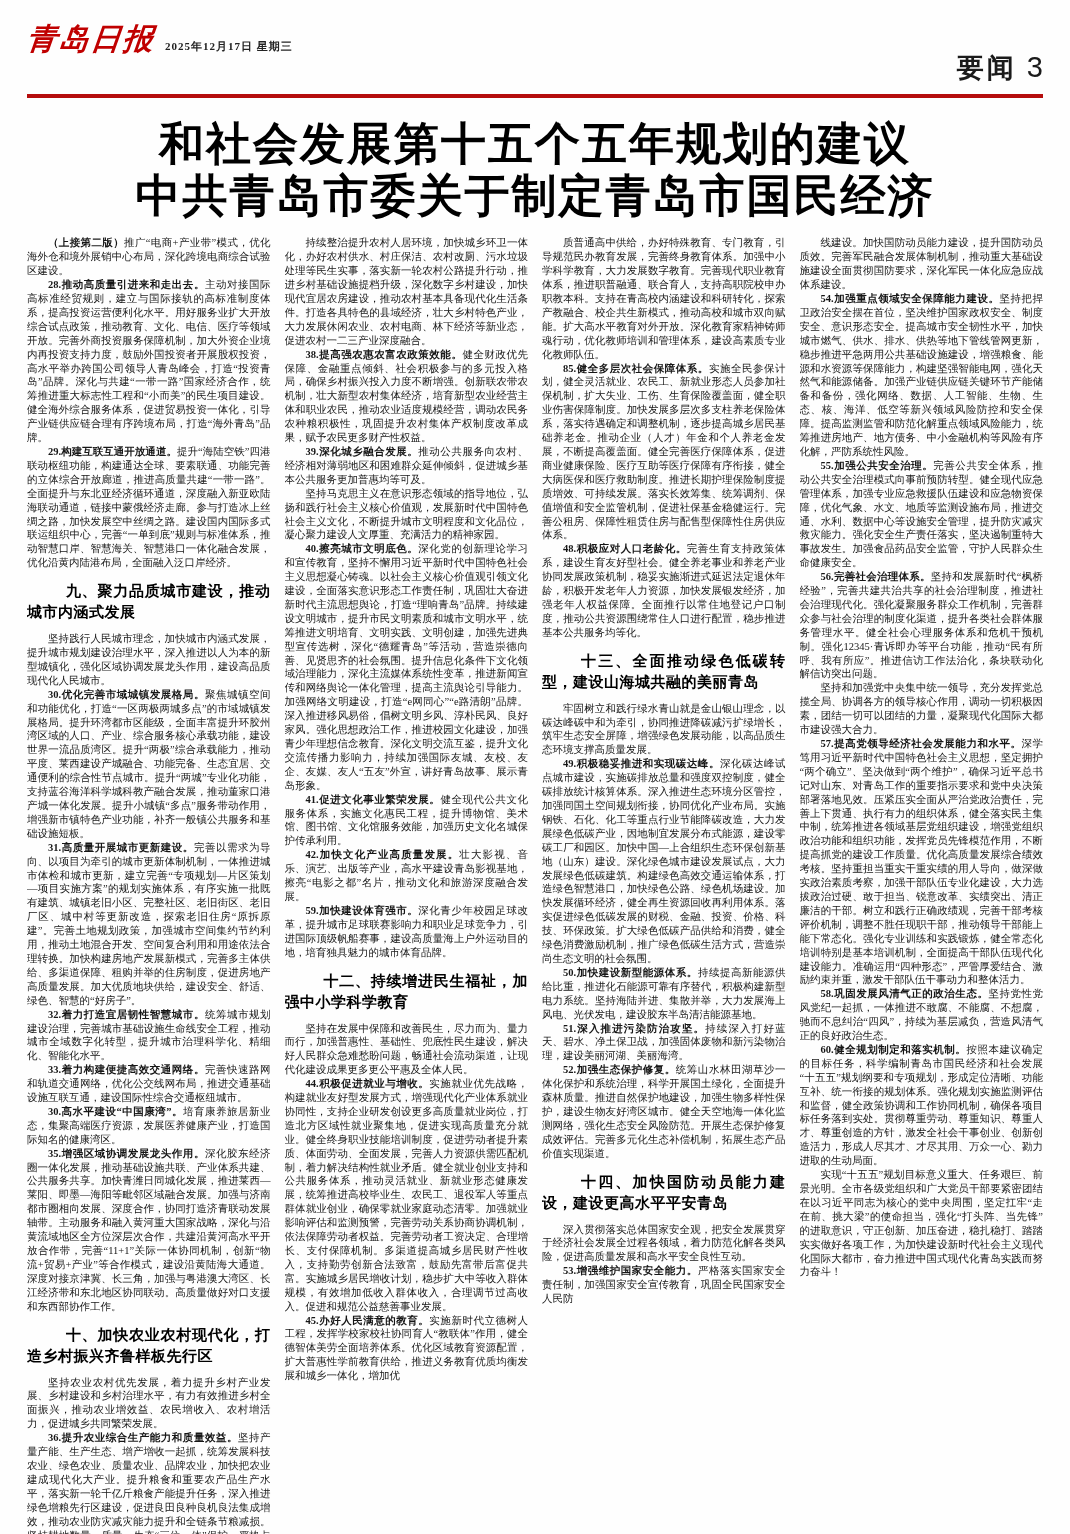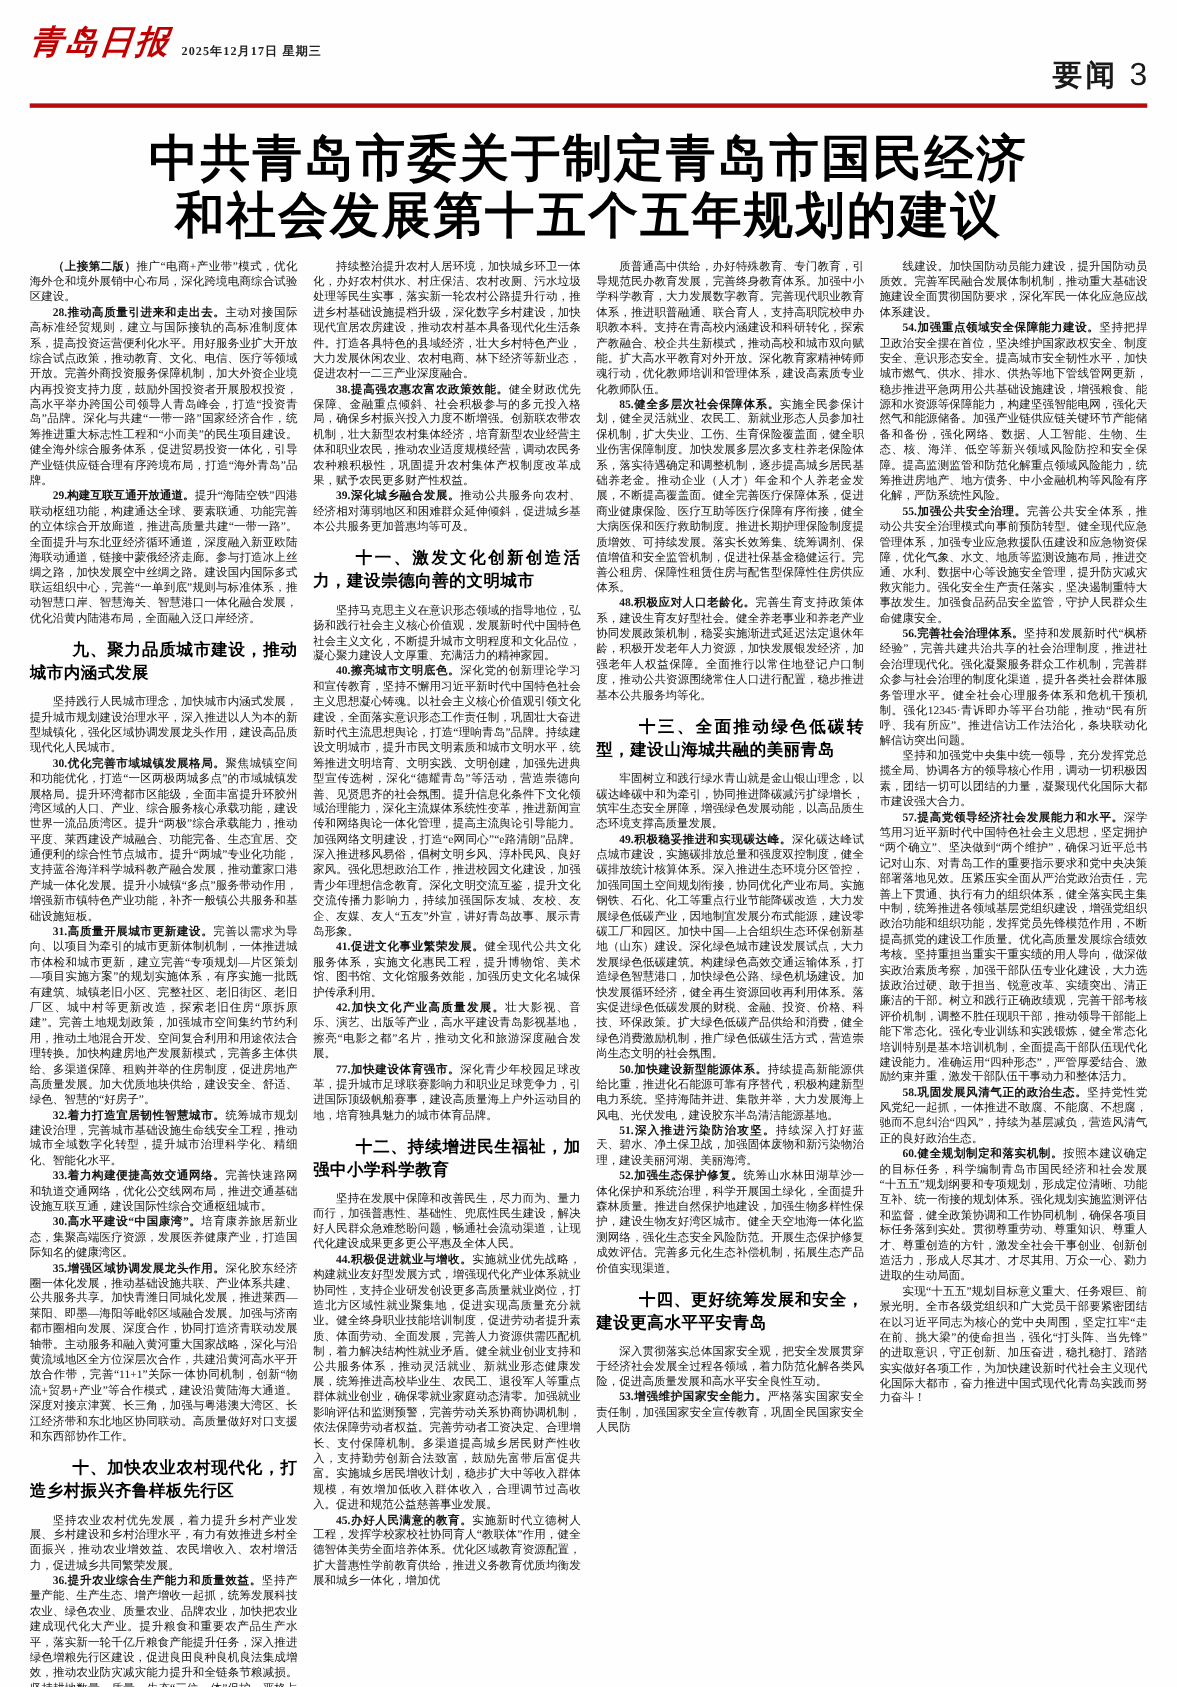--- a/index.html
+++ b/index.html
@@ -36,22 +36,22 @@
 
     <div class="masthead">
       <span class="logo">青岛日报</span><span class="dateline">2025年12月17日  星期三</span>
       <div class="pagehead">
         <span class="sec">要闻</span><span class="num">3</span>
       </div>
     </div>
     <div class="redrule"></div>
 
     <div class="headline">
+      <div>和社会发展第十五个五年规划的建议</div>
       <div>中共青岛市委关于制定青岛市国民经济</div>
-      <div>和社会发展第十五个五年规划的建议</div>
     </div>
 
     <div class="columns">
       <div class="col">
           <p class="para"><b>（上接第二版）</b>推广“电商+产业带”模式，优化海外仓和境外展销中心布局，深化跨境电商综合试验区建设。</p>
           <p class="para"><b>28.推动高质量引进来和走出去。</b>主动对接国际高标准经贸规则，建立与国际接轨的高标准制度体系，提高投资运营便利化水平。用好服务业扩大开放综合试点政策，推动教育、文化、电信、医疗等领域开放。完善外商投资服务保障机制，加大外资企业境内再投资支持力度，鼓励外国投资者开展股权投资，高水平举办跨国公司领导人青岛峰会，打造“投资青岛”品牌。深化与共建“一带一路”国家经济合作，统筹推进重大标志性工程和“小而美”的民生项目建设。健全海外综合服务体系，促进贸易投资一体化，引导产业链供应链合理有序跨境布局，打造“海外青岛”品牌。</p>
           <p class="para"><b>29.构建互联互通开放通道。</b>提升“海陆空铁”四港联动枢纽功能，构建通达全球、要素联通、功能完善的立体综合开放廊道，推进高质量共建“一带一路”。全面提升与东北亚经济循环通道，深度融入新亚欧陆海联动通道，链接中蒙俄经济走廊。参与打造冰上丝绸之路，加快发展空中丝绸之路。建设国内国际多式联运组织中心，完善“一单到底”规则与标准体系，推动智慧口岸、智慧海关、智慧港口一体化融合发展，优化沿黄内陆港布局，全面融入泛口岸经济。</p>
           <div class="sec-h">九、聚力品质城市建设，推动城市内涵式发展</div>
           <p class="para">坚持践行人民城市理念，加快城市内涵式发展，提升城市规划建设治理水平，深入推进以人为本的新型城镇化，强化区域协调发展龙头作用，建设高品质现代化人民城市。</p>
           <p class="para"><b>30.优化完善市域城镇发展格局。</b>聚焦城镇空间和功能优化，打造“一区两极两城多点”的市域城镇发展格局。提升环湾都市区能级，全面丰富提升环胶州湾区域的人口、产业、综合服务核心承载功能，建设世界一流品质湾区。提升“两极”综合承载能力，推动平度、莱西建设产城融合、功能完备、生态宜居、交通便利的综合性节点城市。提升“两城”专业化功能，支持蓝谷海洋科学城科教产融合发展，推动董家口港产城一体化发展。提升小城镇“多点”服务带动作用，增强新市镇特色产业功能，补齐一般镇公共服务和基础设施短板。</p>
@@ -61,42 +61,41 @@
           <p class="para"><b>30.高水平建设“中国康湾”。</b>培育康养旅居新业态，集聚高端医疗资源，发展医养健康产业，打造国际知名的健康湾区。</p>
           <p class="para"><b>35.增强区域协调发展龙头作用。</b>深化胶东经济圈一体化发展，推动基础设施共联、产业体系共建、公共服务共享。加快青潍日同城化发展，推进莱西—莱阳、即墨—海阳等毗邻区域融合发展。加强与济南都市圈相向发展、深度合作，协同打造济青联动发展轴带。主动服务和融入黄河重大国家战略，深化与沿黄流域地区全方位深层次合作，共建沿黄河高水平开放合作带，完善“11+1”关际一体协同机制，创新“物流+贸易+产业”等合作模式，建设沿黄陆海大通道。深度对接京津冀、长三角，加强与粤港澳大湾区、长江经济带和东北地区协同联动。高质量做好对口支援和东西部协作工作。</p>
           <div class="sec-h">十、加快农业农村现代化，打造乡村振兴齐鲁样板先行区</div>
           <p class="para">坚持农业农村优先发展，着力提升乡村产业发展、乡村建设和乡村治理水平，有力有效推进乡村全面振兴，推动农业增效益、农民增收入、农村增活力，促进城乡共同繁荣发展。</p>
           <p class="para"><b>36.提升农业综合生产能力和质量效益。</b>坚持产量产能、生产生态、增产增收一起抓，统筹发展科技农业、绿色农业、质量农业、品牌农业，加快把农业建成现代化大产业。提升粮食和重要农产品生产水平，落实新一轮千亿斤粮食产能提升任务，深入推进绿色增粮先行区建设，促进良田良种良机良法集成增效，推动农业防灾减灾能力提升和全链条节粮减损。坚持耕地数量、质量、生态“三位一体”保护，严格占补平衡管理，完善高标准农田建设、验收、管护机制，逐步把具备条件的永久基本农田建设成高标准农田。加快发展农业新质生产力，培育农业科技型领军企业，建好“国际种都”，实施农机装备补短板行动，提升农业科技现代化水平。坚持粮经饲统筹、农林牧渔并举，发展现代设施农业，构建多元化食物供给体系。</p>
         </div>
       <div class="col">
           <p class="para">持续整治提升农村人居环境，加快城乡环卫一体化，办好农村供水、村庄保洁、农村改厕、污水垃圾处理等民生实事，落实新一轮农村公路提升行动，推进乡村基础设施提档升级，深化数字乡村建设，加快现代宜居农房建设，推动农村基本具备现代化生活条件。打造各具特色的县域经济，壮大乡村特色产业，大力发展休闲农业、农村电商、林下经济等新业态，促进农村一二三产业深度融合。</p>
           <p class="para"><b>38.提高强农惠农富农政策效能。</b>健全财政优先保障、金融重点倾斜、社会积极参与的多元投入格局，确保乡村振兴投入力度不断增强。创新联农带农机制，壮大新型农村集体经济，培育新型农业经营主体和职业农民，推动农业适度规模经营，调动农民务农种粮积极性，巩固提升农村集体产权制度改革成果，赋予农民更多财产性权益。</p>
           <p class="para"><b>39.深化城乡融合发展。</b>推动公共服务向农村、经济相对薄弱地区和困难群众延伸倾斜，促进城乡基本公共服务更加普惠均等可及。</p>
-          <div class="sec-h">十一、激发文化创新创造活力，建设崇德向善的文明城市</div>
           <p class="para">坚持马克思主义在意识形态领域的指导地位，弘扬和践行社会主义核心价值观，发展新时代中国特色社会主义文化，不断提升城市文明程度和文化品位，凝心聚力建设人文厚重、充满活力的精神家园。</p>
           <p class="para"><b>40.擦亮城市文明底色。</b>深化党的创新理论学习和宣传教育，坚持不懈用习近平新时代中国特色社会主义思想凝心铸魂。以社会主义核心价值观引领文化建设，全面落实意识形态工作责任制，巩固壮大奋进新时代主流思想舆论，打造“理响青岛”品牌。持续建设文明城市，提升市民文明素质和城市文明水平，统筹推进文明培育、文明实践、文明创建，加强先进典型宣传选树，深化“德耀青岛”等活动，营造崇德向善、见贤思齐的社会氛围。提升信息化条件下文化领域治理能力，深化主流媒体系统性变革，推进新闻宣传和网络舆论一体化管理，提高主流舆论引导能力。加强网络文明建设，打造“e网同心”“e路清朗”品牌。深入推进移风易俗，倡树文明乡风、淳朴民风、良好家风。强化思想政治工作，推进校园文化建设，加强青少年理想信念教育。深化文明交流互鉴，提升文化交流传播力影响力，持续加强国际友城、友校、友企、友媒、友人“五友”外宣，讲好青岛故事、展示青岛形象。</p>
           <p class="para"><b>41.促进文化事业繁荣发展。</b>健全现代公共文化服务体系，实施文化惠民工程，提升博物馆、美术馆、图书馆、文化馆服务效能，加强历史文化名城保护传承利用。</p>
           <p class="para"><b>42.加快文化产业高质量发展。</b>壮大影视、音乐、演艺、出版等产业，高水平建设青岛影视基地，擦亮“电影之都”名片，推动文化和旅游深度融合发展。</p>
-          <p class="para"><b>77.加快建设体育强市。</b>深化青少年校园足球改革，提升城市足球联赛影响力和职业足球竞争力，引进国际顶级帆船赛事，建设高质量海上户外运动目的地，培育独具魅力的城市体育品牌。</p>
+          <p class="para"><b>59.加快建设体育强市。</b>深化青少年校园足球改革，提升城市足球联赛影响力和职业足球竞争力，引进国际顶级帆船赛事，建设高质量海上户外运动目的地，培育独具魅力的城市体育品牌。</p>
           <div class="sec-h">十二、持续增进民生福祉，加强中小学科学教育</div>
           <p class="para">坚持在发展中保障和改善民生，尽力而为、量力而行，加强普惠性、基础性、兜底性民生建设，解决好人民群众急难愁盼问题，畅通社会流动渠道，让现代化建设成果更多更公平惠及全体人民。</p>
           <p class="para"><b>44.积极促进就业与增收。</b>实施就业优先战略，构建就业友好型发展方式，增强现代化产业体系就业协同性，支持企业研发创设更多高质量就业岗位，打造北方区域性就业聚集地，促进实现高质量充分就业。健全终身职业技能培训制度，促进劳动者提升素质、体面劳动、全面发展，完善人力资源供需匹配机制，着力解决结构性就业矛盾。健全就业创业支持和公共服务体系，推动灵活就业、新就业形态健康发展，统筹推进高校毕业生、农民工、退役军人等重点群体就业创业，确保零就业家庭动态清零。加强就业影响评估和监测预警，完善劳动关系协商协调机制，依法保障劳动者权益。完善劳动者工资决定、合理增长、支付保障机制。多渠道提高城乡居民财产性收入，支持勤劳创新合法致富，鼓励先富带后富促共富。实施城乡居民增收计划，稳步扩大中等收入群体规模，有效增加低收入群体收入，合理调节过高收入。促进和规范公益慈善事业发展。</p>
           <p class="para"><b>45.办好人民满意的教育。</b>实施新时代立德树人工程，发挥学校家校社协同育人“教联体”作用，健全德智体美劳全面培养体系。优化区域教育资源配置，扩大普惠性学前教育供给，推进义务教育优质均衡发展和城乡一体化，增加优</p>
         </div>
       <div class="col">
           <p class="para">质普通高中供给，办好特殊教育、专门教育，引导规范民办教育发展，完善终身教育体系。加强中小学科学教育，大力发展数字教育。完善现代职业教育体系，推进职普融通、联合育人，支持高职院校申办职教本科。支持在青高校内涵建设和科研转化，探索产教融合、校企共生新模式，推动高校和城市双向赋能。扩大高水平教育对外开放。深化教育家精神铸师魂行动，优化教师培训和管理体系，建设高素质专业化教师队伍。</p>
           <p class="para"><b>85.健全多层次社会保障体系。</b>实施全民参保计划，健全灵活就业、农民工、新就业形态人员参加社保机制，扩大失业、工伤、生育保险覆盖面，健全职业伤害保障制度。加快发展多层次多支柱养老保险体系，落实待遇确定和调整机制，逐步提高城乡居民基础养老金。推动企业（人才）年金和个人养老金发展，不断提高覆盖面。健全完善医疗保障体系，促进商业健康保险、医疗互助等医疗保障有序衔接，健全大病医保和医疗救助制度。推进长期护理保险制度提质增效、可持续发展。落实长效筹集、统筹调剂、保值增值和安全监管机制，促进社保基金稳健运行。完善公租房、保障性租赁住房与配售型保障性住房供应体系。</p>
           <p class="para"><b>48.积极应对人口老龄化。</b>完善生育支持政策体系，建设生育友好型社会。健全养老事业和养老产业协同发展政策机制，稳妥实施渐进式延迟法定退休年龄，积极开发老年人力资源，加快发展银发经济，加强老年人权益保障。全面推行以常住地登记户口制度，推动公共资源围绕常住人口进行配置，稳步推进基本公共服务均等化。</p>
           <div class="sec-h">十三、全面推动绿色低碳转型，建设山海城共融的美丽青岛</div>
           <p class="para">牢固树立和践行绿水青山就是金山银山理念，以碳达峰碳中和为牵引，协同推进降碳减污扩绿增长，筑牢生态安全屏障，增强绿色发展动能，以高品质生态环境支撑高质量发展。</p>
           <p class="para"><b>49.积极稳妥推进和实现碳达峰。</b>深化碳达峰试点城市建设，实施碳排放总量和强度双控制度，健全碳排放统计核算体系。深入推进生态环境分区管控，加强同国土空间规划衔接，协同优化产业布局。实施钢铁、石化、化工等重点行业节能降碳改造，大力发展绿色低碳产业，因地制宜发展分布式能源，建设零碳工厂和园区。加快中国—上合组织生态环保创新基地（山东）建设。深化绿色城市建设发展试点，大力发展绿色低碳建筑。构建绿色高效交通运输体系，打造绿色智慧港口，加快绿色公路、绿色机场建设。加快发展循环经济，健全再生资源回收再利用体系。落实促进绿色低碳发展的财税、金融、投资、价格、科技、环保政策。扩大绿色低碳产品供给和消费，健全绿色消费激励机制，推广绿色低碳生活方式，营造崇尚生态文明的社会氛围。</p>
           <p class="para"><b>50.加快建设新型能源体系。</b>持续提高新能源供给比重，推进化石能源可靠有序替代，积极构建新型电力系统。坚持海陆并进、集散并举，大力发展海上风电、光伏发电，建设胶东半岛清洁能源基地。</p>
           <p class="para"><b>51.深入推进污染防治攻坚。</b>持续深入打好蓝天、碧水、净土保卫战，加强固体废物和新污染物治理，建设美丽河湖、美丽海湾。</p>
           <p class="para"><b>52.加强生态保护修复。</b>统筹山水林田湖草沙一体化保护和系统治理，科学开展国土绿化，全面提升森林质量。推进自然保护地建设，加强生物多样性保护，建设生物友好湾区城市。健全天空地海一体化监测网络，强化生态安全风险防范。开展生态保护修复成效评估。完善多元化生态补偿机制，拓展生态产品价值实现渠道。</p>
-          <div class="sec-h">十四、更好统筹发展和安全，建设更高水平平安青岛</div>
+          <div class="sec-h">十四、加快国防动员能力建设，建设更高水平平安青岛</div>
           <p class="para">深入贯彻落实总体国家安全观，把安全发展贯穿于经济社会发展全过程各领域，着力防范化解各类风险，促进高质量发展和高水平安全良性互动。</p>
           <p class="para"><b>53.增强维护国家安全能力。</b>严格落实国家安全责任制，加强国家安全宣传教育，巩固全民国家安全人民防</p>
         </div>
       <div class="col">
           <p class="para">线建设。加快国防动员能力建设，提升国防动员质效。完善军民融合发展体制机制，推动重大基础设施建设全面贯彻国防要求，深化军民一体化应急应战体系建设。</p>
           <p class="para"><b>54.加强重点领域安全保障能力建设。</b>坚持把捍卫政治安全摆在首位，坚决维护国家政权安全、制度安全、意识形态安全。提高城市安全韧性水平，加快城市燃气、供水、排水、供热等地下管线管网更新，稳步推进平急两用公共基础设施建设，增强粮食、能源和水资源等保障能力，构建坚强智能电网，强化天然气和能源储备。加强产业链供应链关键环节产能储备和备份，强化网络、数据、人工智能、生物、生态、核、海洋、低空等新兴领域风险防控和安全保障。提高监测监管和防范化解重点领域风险能力，统筹推进房地产、地方债务、中小金融机构等风险有序化解，严防系统性风险。</p>
           <p class="para"><b>55.加强公共安全治理。</b>完善公共安全体系，推动公共安全治理模式向事前预防转型。健全现代应急管理体系，加强专业应急救援队伍建设和应急物资保障，优化气象、水文、地质等监测设施布局，推进交通、水利、数据中心等设施安全管理，提升防灾减灾救灾能力。强化安全生产责任落实，坚决遏制重特大事故发生。加强食品药品安全监管，守护人民群众生命健康安全。</p>
           <p class="para"><b>56.完善社会治理体系。</b>坚持和发展新时代“枫桥经验”，完善共建共治共享的社会治理制度，推进社会治理现代化。强化凝聚服务群众工作机制，完善群众参与社会治理的制度化渠道，提升各类社会群体服务管理水平。健全社会心理服务体系和危机干预机制。强化12345·青诉即办等平台功能，推动“民有所呼、我有所应”。推进信访工作法治化，条块联动化解信访突出问题。</p>
           <p class="para">坚持和加强党中央集中统一领导，充分发挥党总揽全局、协调各方的领导核心作用，调动一切积极因素，团结一切可以团结的力量，凝聚现代化国际大都市建设强大合力。</p>
           <p class="para"><b>57.提高党领导经济社会发展能力和水平。</b>深学笃用习近平新时代中国特色社会主义思想，坚定拥护“两个确立”、坚决做到“两个维护”，确保习近平总书记对山东、对青岛工作的重要指示要求和党中央决策部署落地见效。压紧压实全面从严治党政治责任，完善上下贯通、执行有力的组织体系，健全落实民主集中制，统筹推进各领域基层党组织建设，增强党组织政治功能和组织功能，发挥党员先锋模范作用，不断提高抓党的建设工作质量。优化高质量发展综合绩效考核。坚持重担当重实干重实绩的用人导向，做深做实政治素质考察，加强干部队伍专业化建设，大力选拔政治过硬、敢于担当、锐意改革、实绩突出、清正廉洁的干部。树立和践行正确政绩观，完善干部考核评价机制，调整不胜任现职干部，推动领导干部能上能下常态化。强化专业训练和实践锻炼，健全常态化培训特别是基本培训机制，全面提高干部队伍现代化建设能力。准确运用“四种形态”，严管厚爱结合、激励约束并重，激发干部队伍干事动力和整体活力。</p>

